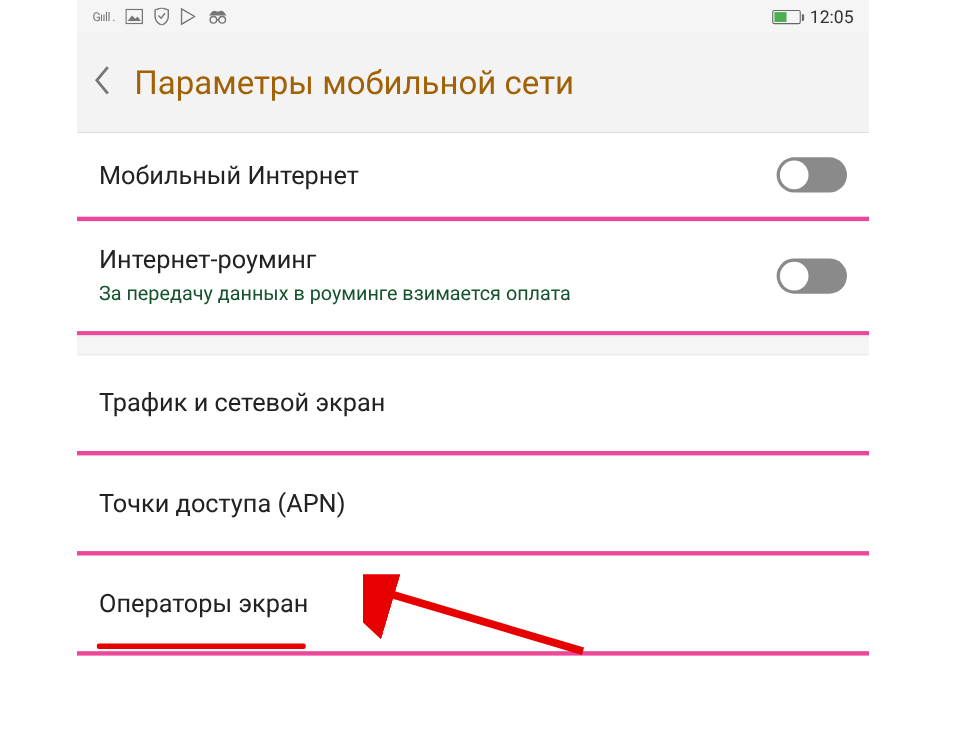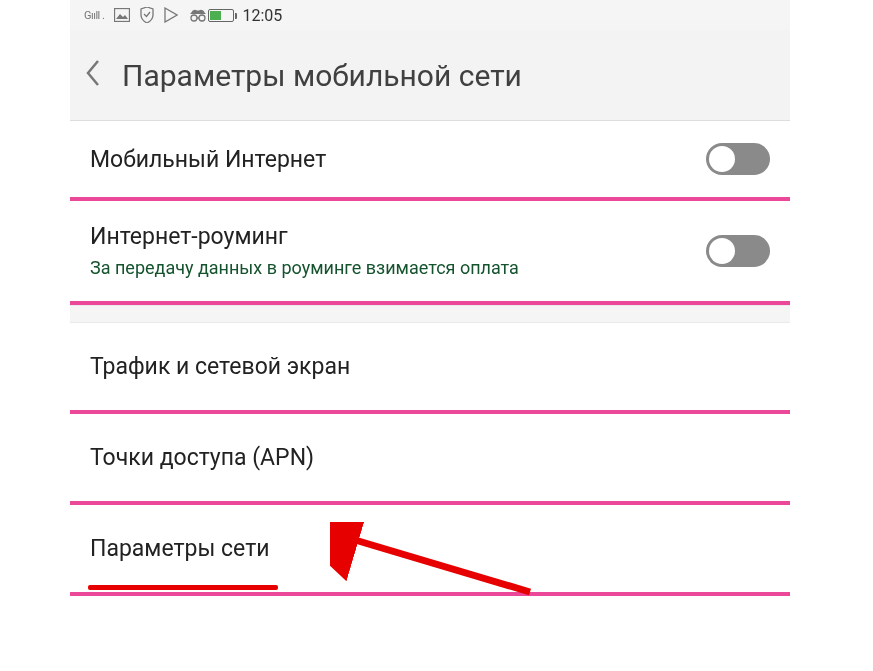--- a/index.html
+++ b/index.html
@@ -12,21 +12,21 @@
     }
     .phone-container {
       width: 720px;
       margin-left: 70px;
       background: #fff;
     }
     .status-bar {
       height: 30px;
       background: #f5f5f5;
       display: flex;
-      justify-content: flex-start;
+      justify-content: space-between;
       align-items: center;
       padding: 0 14px;
       color: #777;
       font-size: 13px;
     }
     .status-left { display: flex; align-items: center; gap: 10px; }
     .status-right { display: flex; align-items: center; gap: 8px; }
     .signal-text { font-size: 11px; letter-spacing: -0.5px; }
     .battery-icon {
       width: 26px; height: 13px; border: 1.5px solid #666; border-radius: 2px;
@@ -43,21 +43,21 @@
     .time { color: #333; font-size: 16px; font-weight: 400; }
     .header {
       background: #f3f3f3;
       display: flex;
       align-items: center;
       padding: 22px 20px 22px 14px;
       border-bottom: 1px solid #ddd;
     }
     .back-btn { padding: 6px 10px 6px 0; cursor: pointer; }
     .header-title {
-      font-size: 30px; color: #404040; font-weight: 400; margin-left: 10px;
+      font-size: 30px; color: #a16207; font-weight: 400; margin-left: 10px;
     }
     .content { background: #fff; }
     .row {
       display: flex; justify-content: space-between; align-items: center;
       padding: 22px 20px; border-bottom: 4px solid #ec4899;
       cursor: pointer;
     }
     .row-tall { padding: 30px 20px; }
     .row-text { flex: 1; }
     .row-title { font-size: 23px; color: #222; font-weight: 400; }
@@ -171,21 +171,21 @@
     </div>
 
     <div class="row row-tall">
       <div class="row-text">
         <div class="row-title">Точки доступа (APN)</div>
       </div>
     </div>
 
     <div class="row row-tall highlight-row">
       <div class="row-text">
-        <div class="row-title">Параметры сети</div>
+        <div class="row-title">Операторы экран</div>
       </div>
       <div class="underline-annotation"></div>
       <svg class="arrow-annotation" width="220" height="80" viewBox="0 0 220 80">
         <defs>
           <marker id="arrhead" markerWidth="12" markerHeight="12" refX="2" refY="6" orient="auto">
             <polygon points="0,0 12,6 0,12" fill="#e60000"></polygon>
           </marker>
         </defs>
         <line x1="200" y1="70" x2="15" y2="15" stroke="#e60000" stroke-width="7" marker-end="url(#arrhead)"></line>
       </svg>

